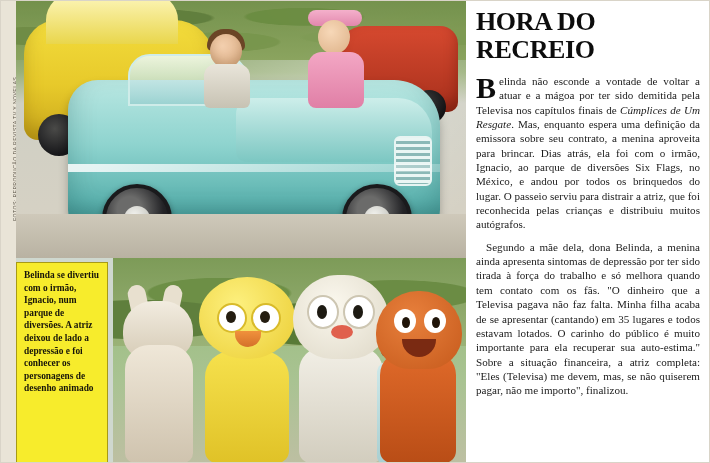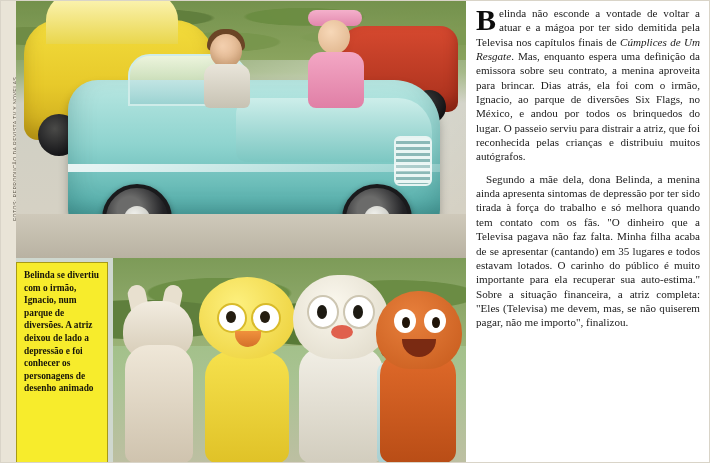--- a/index.html
+++ b/index.html
@@ -517,20 +517,21 @@
         <div class="mouth"></div>
       </div>
     </div>
 
     <div class="caption-box">
       <p class="caption-text">Belinda se divertiu com o irmão, Ignacio, num parque de diversões. A atriz deixou de lado a depressão e foi conhecer os personagens de desenho animado</p>
     </div>
   </div>
 
   <div class="text-col">
+    <h1 class="headline">HORA DO RECREIO</h1>
 
     <p class="body-copy"><span class="dropcap">B</span><span>elinda não esconde a vontade de voltar a atuar e a mágoa por ter sido demitida pela Televisa nos capítulos finais de </span><span class="ital">Cúmplices de Um Resgate</span><span>. Mas, enquanto espera uma definição da emissora sobre seu contrato, a menina aproveita para brincar. Dias atrás, ela foi com o irmão, Ignacio, ao parque de diversões Six Flags, no México, e andou por todos os brinquedos do lugar. O passeio serviu para distrair a atriz, que foi reconhecida pelas crianças e distribuiu muitos autógrafos.</span></p>
 
     <p class="body-copy">Segundo a mãe dela, dona Belinda, a menina ainda apresenta sintomas de depressão por ter sido tirada à força do trabalho e só melhora quando tem contato com os fãs. "O dinheiro que a Televisa pagava não faz falta. Minha filha acaba de se apresentar (cantando) em 35 lugares e todos estavam lotados. O carinho do público é muito importante para ela recuperar sua auto-estima." Sobre a situação financeira, a atriz completa: "Eles (Televisa) me devem, mas, se não quiserem pagar, não me importo", finalizou.</p>
   </div>
 
   <div class="scan-edge"></div>
 </div>
 
 </body></html>

